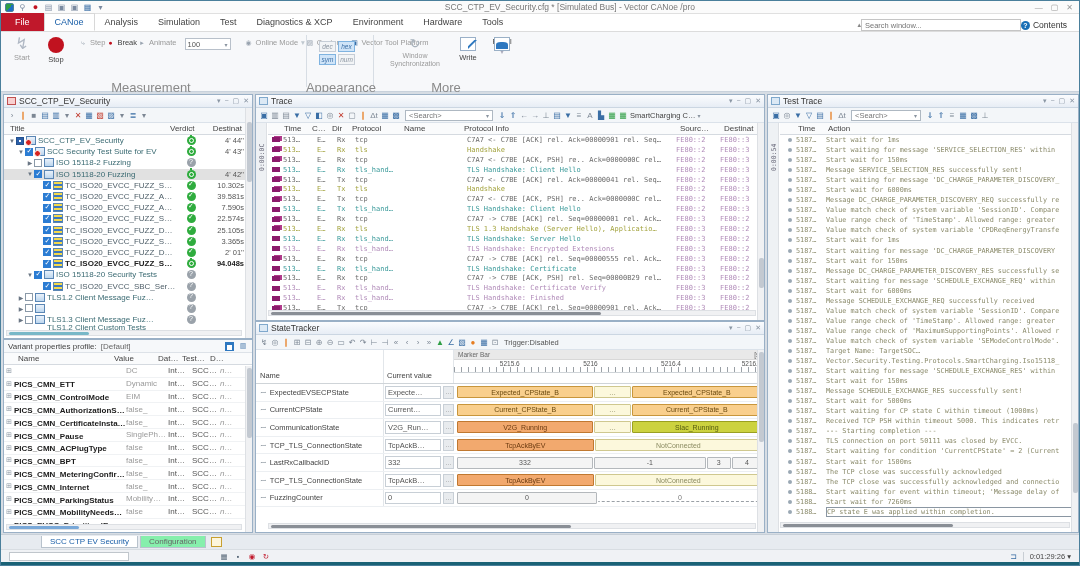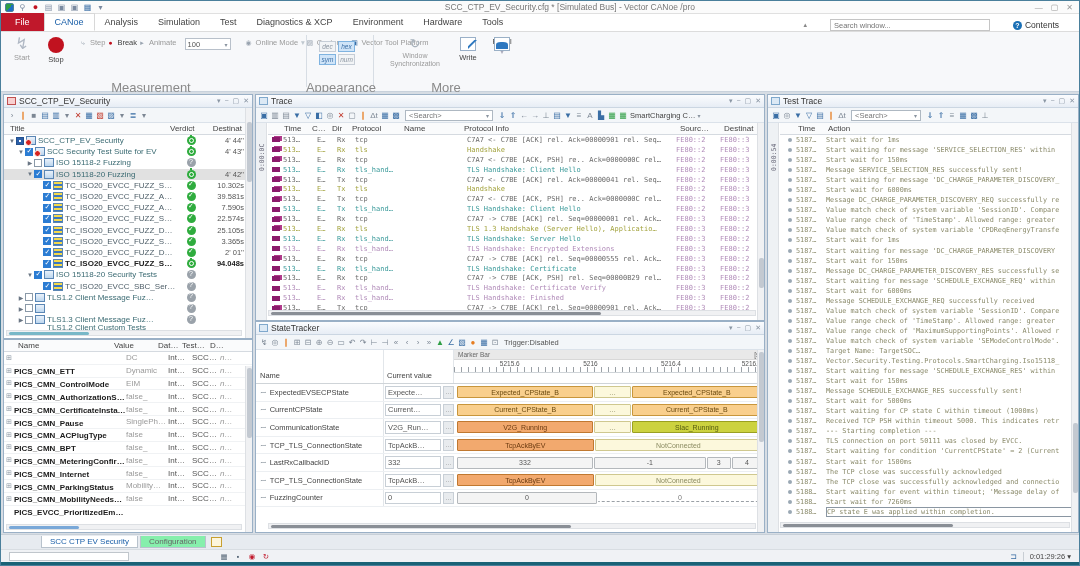--- a/index.html
+++ b/index.html
@@ -14,21 +14,21 @@
   .qic.app{background:linear-gradient(135deg,#2f9e44 50%,#1b6ec2 50%);border-radius:2px;}
   .qic.rec{color:#c1121f;font-size:9px;}
   .tb-title{flex:1;text-align:center;color:#777;font-size:8.5px;}
   .winbtns{display:flex;gap:8px;padding-right:6px;color:#999;font-size:8px;}
   
   .tabrow{position:absolute;left:0;top:13px;width:100%;height:18px;background:#ffffff;border-bottom:1px solid #dcdcdc;
           display:flex;align-items:flex-end;font-size:9px;color:#444;}
   .rtab{padding:3px 10px 3px 10px;height:18px;display:flex;align-items:center;}
   .rtab.file{background:#c0182b;color:#fff;padding:3px 14px;}
   .rtab.active{color:#1a5fa8;border:1px solid #d8d8d8;border-bottom:1px solid #fff;background:#fff;}
-  .tabrow-right{margin-left:auto;display:flex;align-items:center;gap:23px;padding-right:20px;}
+  .tabrow-right{margin-left:auto;display:flex;align-items:center;gap:0;padding-right:12px;}
   .searchwin{width:160px;height:12px;border:1px solid #c5c5c5;font-size:7.5px;padding:0 3px;color:#888;font-family:"Liberation Sans",sans-serif;}
   .contents{display:flex;align-items:center;gap:3px;font-size:8.5px;color:#333;}
   .helpdot{width:9px;height:9px;border-radius:50%;background:#1a6fb5;color:#fff;font-size:7px;display:inline-flex;
            align-items:center;justify-content:center;font-weight:bold;}
   
   .ribbon{position:absolute;left:0;top:31px;width:100%;height:60px;background:#f7f8fa;border-bottom:1px solid #c9d2dc;}
   .rgroup{position:absolute;top:0;height:48px;display:flex;align-items:flex-start;padding-top:3px;}
   .glabel{position:absolute;top:48px;height:11px;font-size:13px;color:#8a8a8a;text-align:center;}
   .bigbtn{width:34px;display:flex;flex-direction:column;align-items:center;gap:2px;font-size:7.5px;color:#9a9a9a;padding-top:2px;}
   .bigbtn .bolt{font-size:16px;color:#b0b8c4;line-height:14px;}
@@ -493,20 +493,26 @@
       </div>
     <div class="vscroll">
         <div class="vthumb" style="top:14px;height:60px;"></div>
       </div>
     <div class="hscroll" style="bottom:2px;left:2px;right:10px;">
         <div class="hthumb" style="left:2px;width:80px;background:#79b8c8;"></div>
       </div>
   </div>
 
   <div class="panel" style="left:2px;top:338px;width:250px;height:194px;">
+    <div class="vhdr">
+      <span>Variant properties profile:</span>
+      <span style="color:#666;">[Default]</span>
+      <span class="floppy"></span>
+      <span class="ic ic-b" style="font-size:7px;">▥</span>
+    </div>
     <div class="cols" id="variant-cols">
         <span style="padding-left: 14px; width: 110px;">Name</span>
         <span style="width: 44px;">Value</span>
         <span style="width: 24px;">Dat…</span>
         <span style="width: 28px;">Test…</span>
         <span style="width: 16px;">D…</span>
       </div>
     <div id="variant-rows">
         <div class="vrow">
           <span class="plus">⊞</span>

